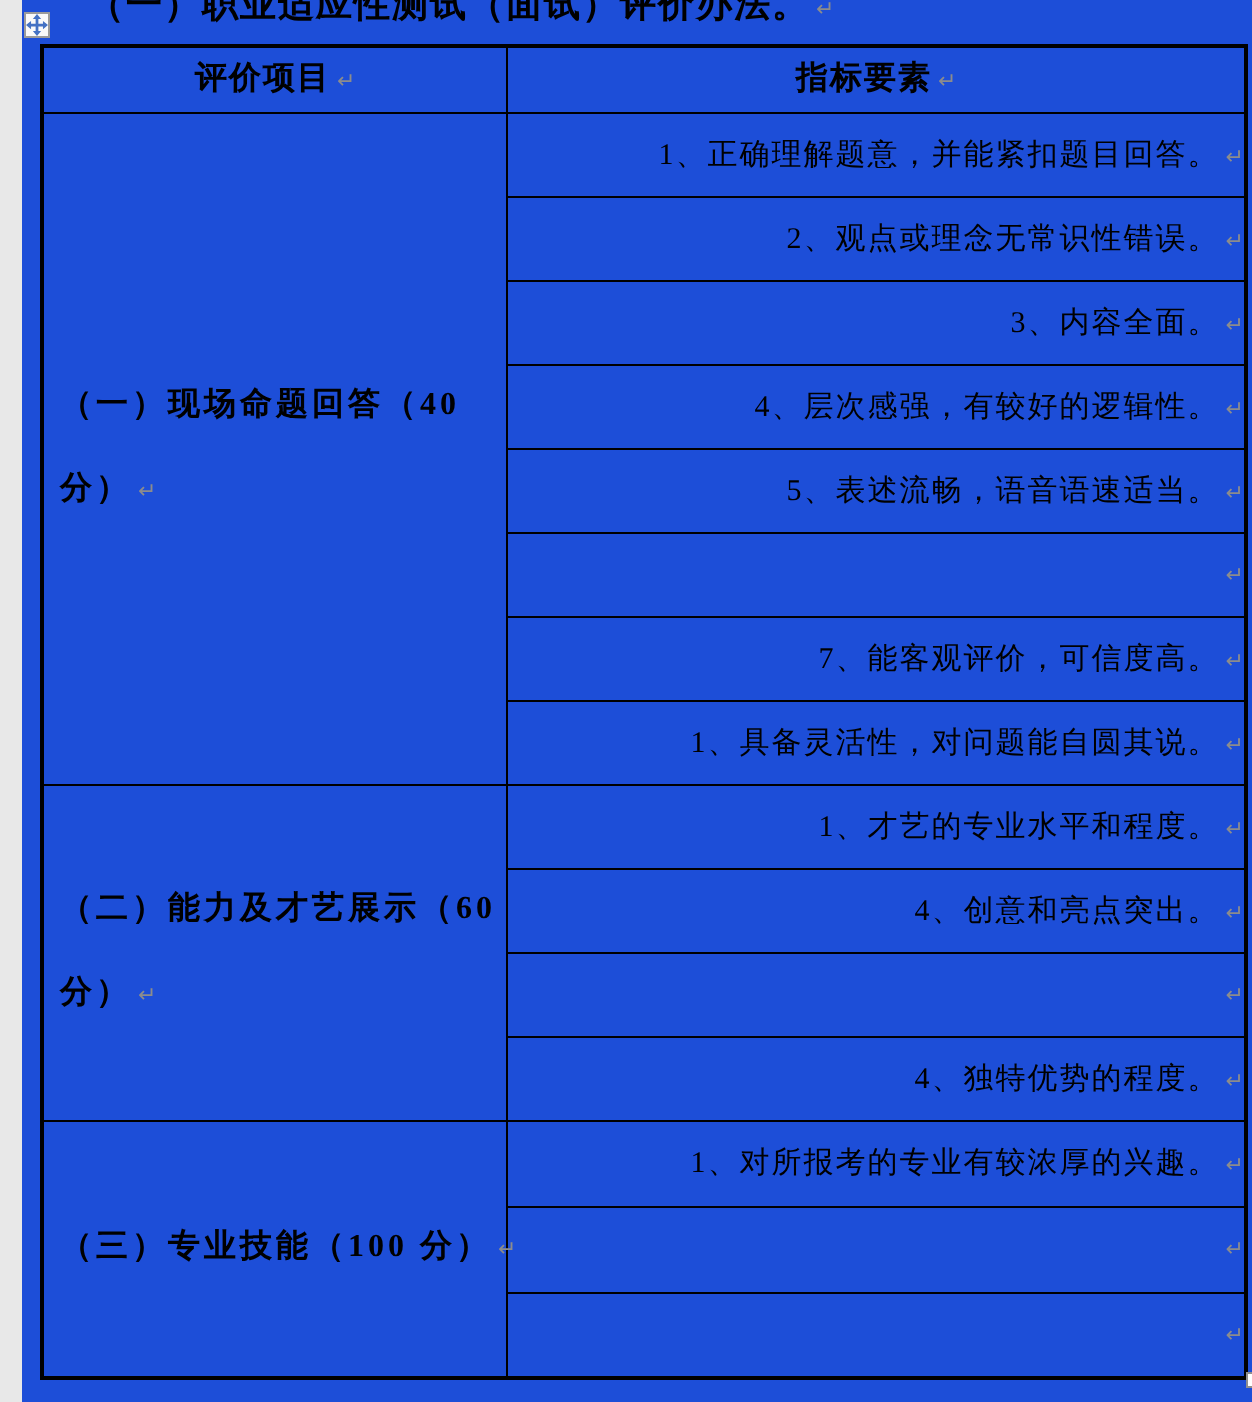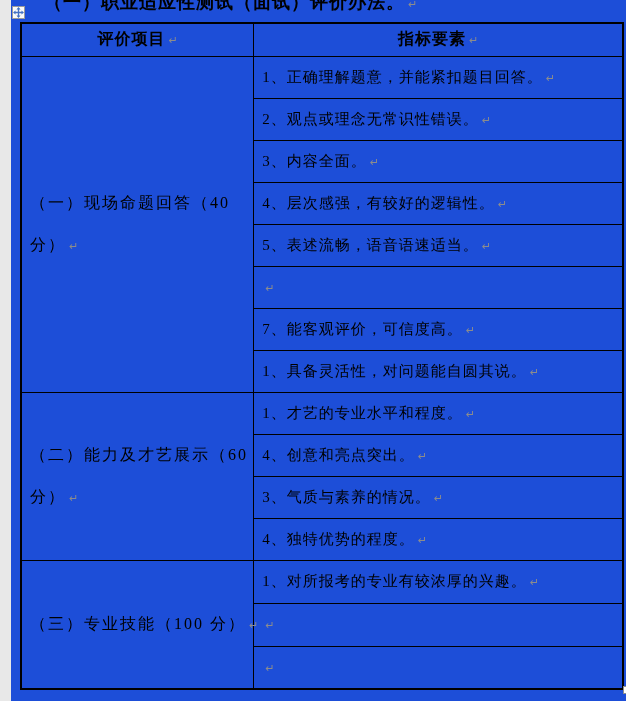--- a/index.html
+++ b/index.html
@@ -31,24 +31,24 @@
   }
   .tbl th,.tbl td{border:1px solid #000;padding:0;vertical-align:middle;}
   .tbl th{
     height:31px;font-size:16px;font-weight:bold;letter-spacing:1px;
     text-align:center;font-family:Liberation Serif, serif;
   }
   tr.r{height:42px;}
   tr.r3{height:43px;}
   td.item{
     font-size:15px;letter-spacing:1px;padding-left:8px;padding-right:0;
-    white-space:nowrap;overflow:hidden;
+    white-space:nowrap;overflow:hidden;text-align:right;
   }
   td.cat{
-    font-weight:normal;font-size:16px;letter-spacing:2px;
+    font-weight:bold;font-size:16px;letter-spacing:2px;
     padding-left:8px;padding-right:20px;
   }
   .catline{line-height:42px;height:42px;white-space:nowrap;}
   .catline.single{white-space:nowrap;}
   
   .pmark{color:#8c8c8c;font-size:11px;letter-spacing:0;margin-left:3px;font-weight:normal;}
   .pmark::after{content:"\21B5";}
   .row-end-mark{
     position:absolute;left:615px;color:#8c8c8c;font-size:11px;line-height:11px;
   }
@@ -111,21 +111,21 @@
       <td class="cat" rowspan="4">
         <div class="catline">（二）能力及才艺展示（60</div>
         <div class="catline"><span>分）</span><span class="pmark"></span></div>
       </td>
       <td class="item"><span>1、才艺的专业水平和程度。</span><span class="pmark"></span></td>
     </tr>
     <tr class="r">
           <td class="item"><span>4、创意和亮点突出。</span><span class="pmark"></span></td>
         </tr>
     <tr class="r">
-          <td class="item"><span>3、气质与素养的情况。</span><span class="pmark"></span></td>
+          <td class="item"><span class="pmark"></span></td>
         </tr>
     <tr class="r">
           <td class="item"><span>4、独特优势的程度。</span><span class="pmark"></span></td>
         </tr>
 
     <tr class="r3">
       <td class="cat" rowspan="3">
         <div class="catline single"><span>（三）专业技能（100 分）</span><span class="pmark"></span></div>
       </td>
       <td class="item"><span>1、对所报考的专业有较浓厚的兴趣。</span><span class="pmark"></span></td>

